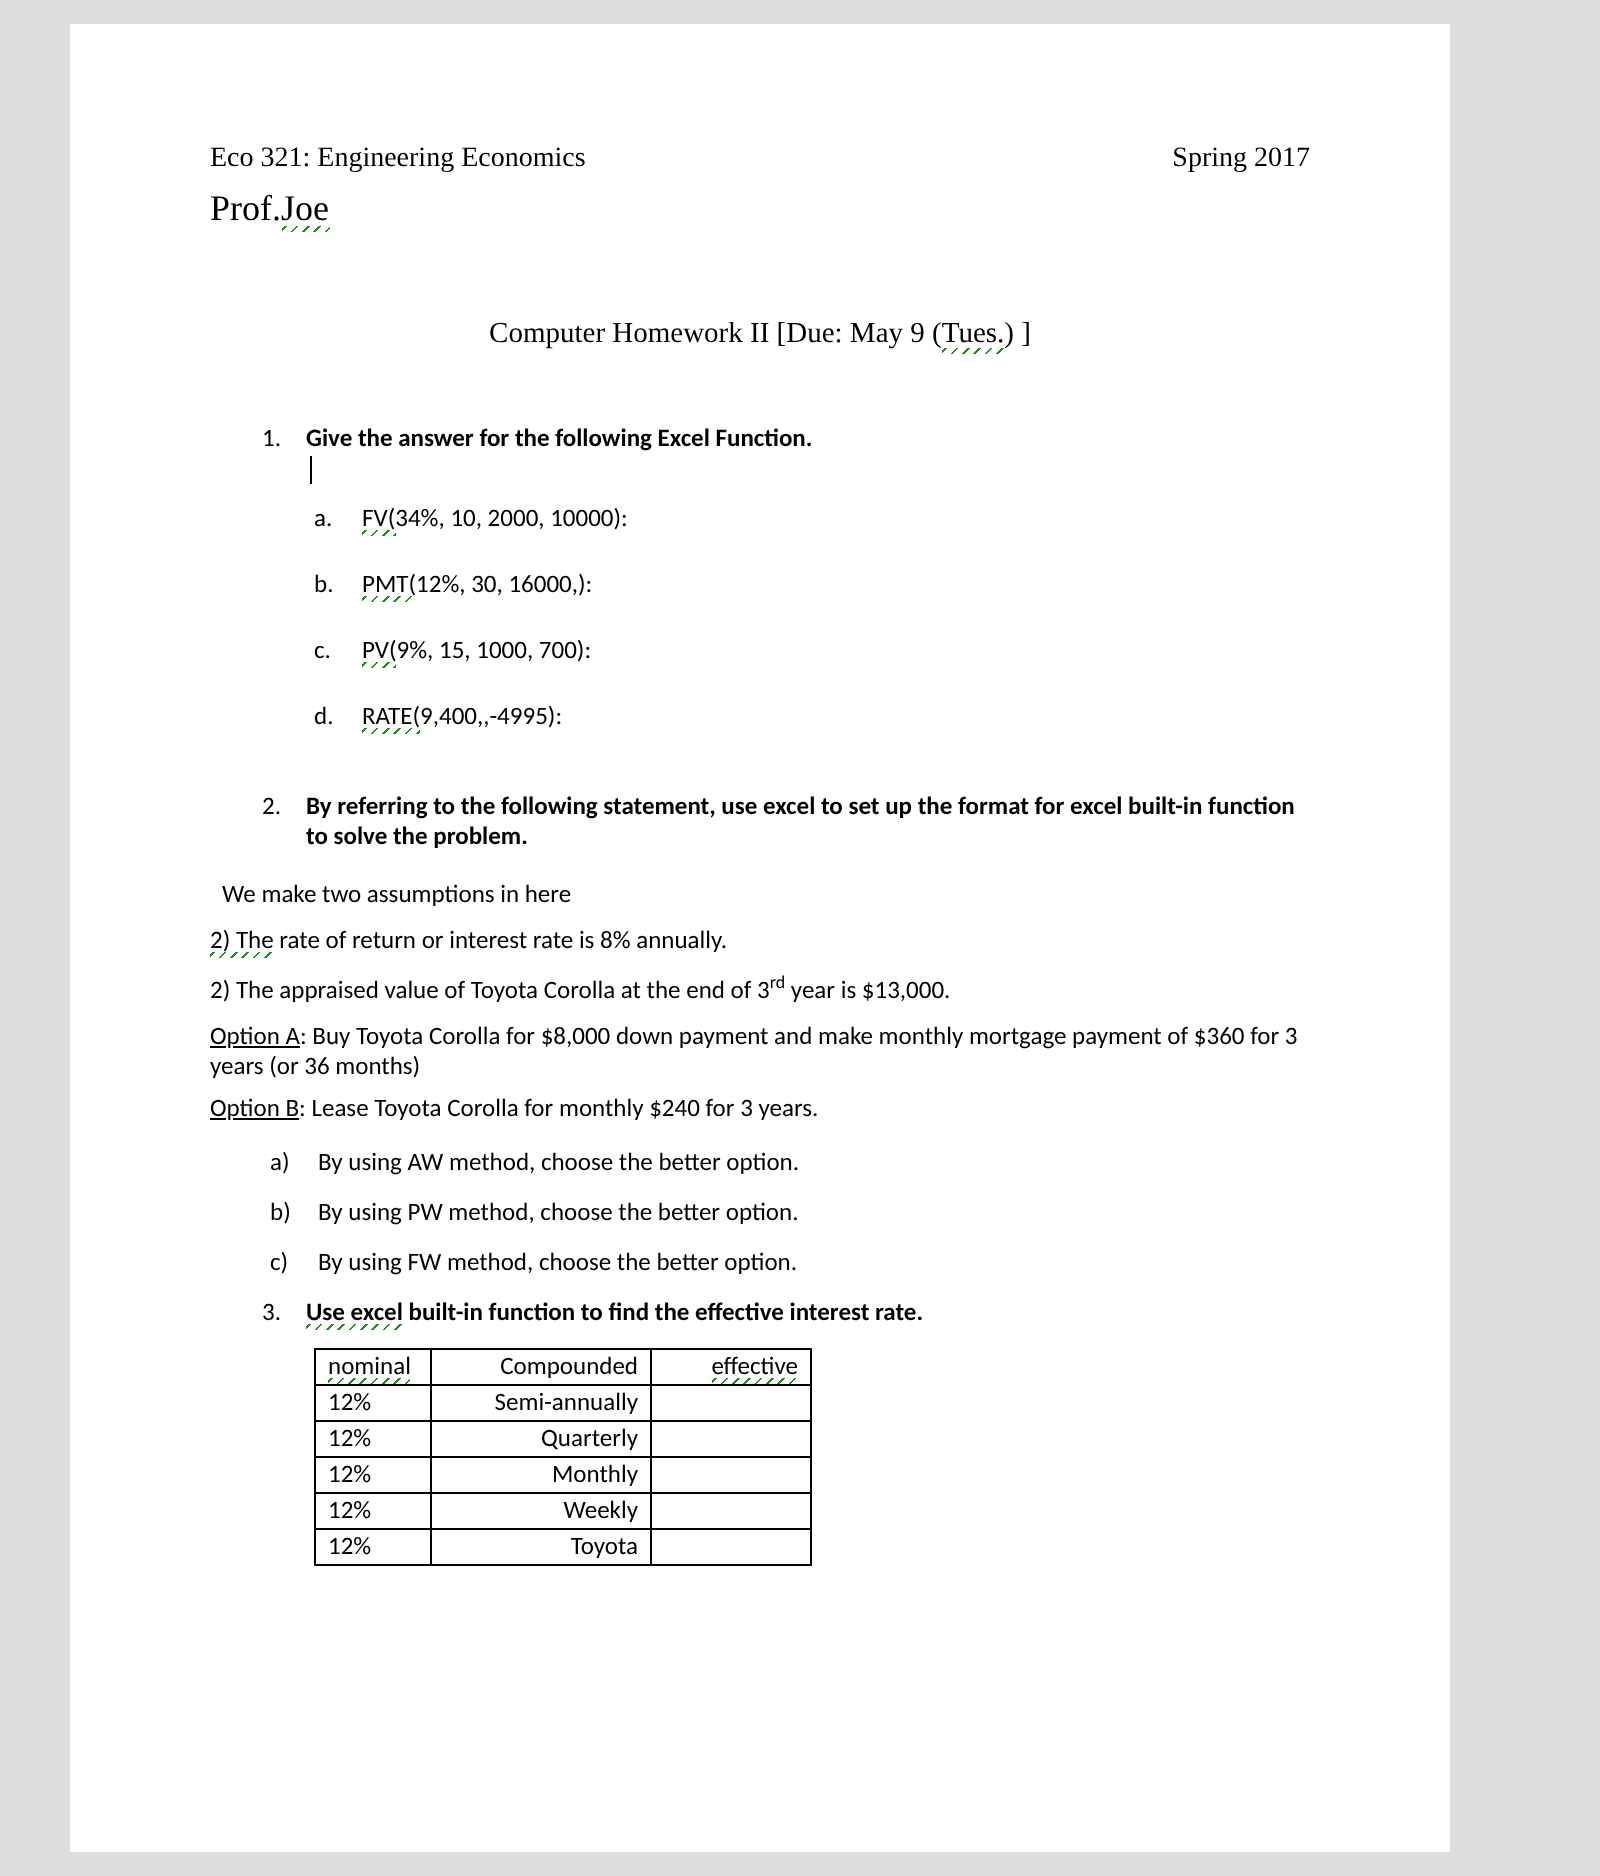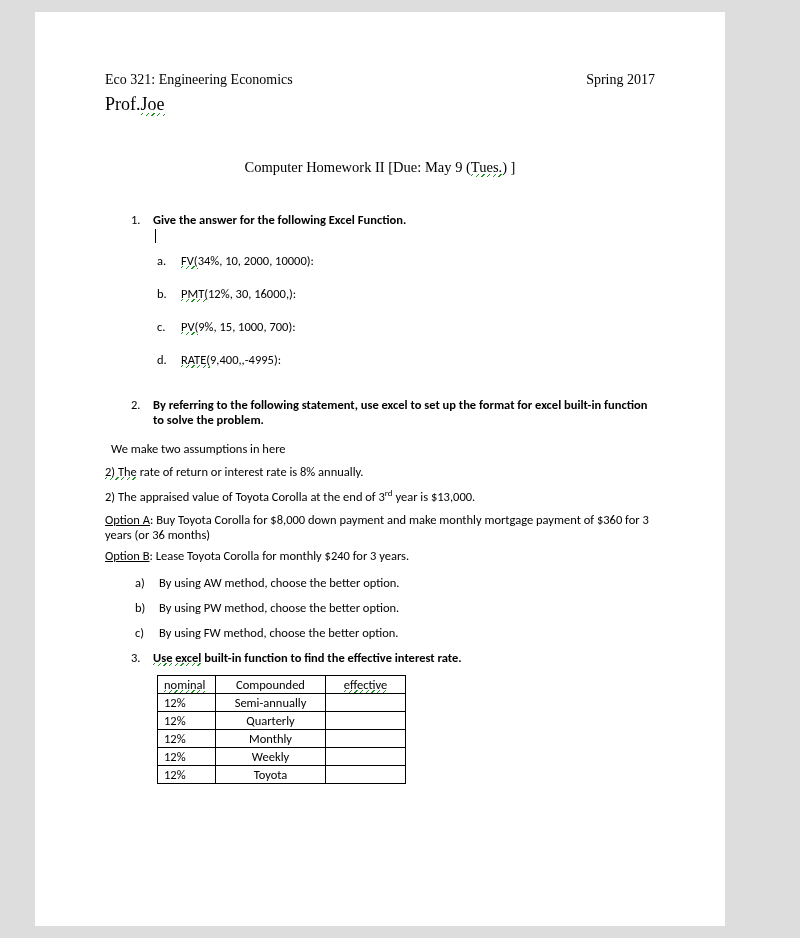--- a/index.html
+++ b/index.html
@@ -104,21 +104,21 @@
     margin-top: 6px;
     margin-left: 52px;
   }
   table.rates {
     border-collapse: collapse;
     font-size: 12.5px;
   }
   table.rates td, table.rates th {
     border: 1.5px solid #000;
     padding: 1px 6px;
-    text-align: center;
+    text-align: right;
     height: 17px;
     box-sizing: border-box;
     font-weight: normal;
   }
   table.rates .col-nom { width: 58px; text-align: left; padding-right: 8px;}
   table.rates .col-comp { width: 110px; }
   table.rates .col-eff { width: 80px; }
 </style>
 </head>
 <body>

